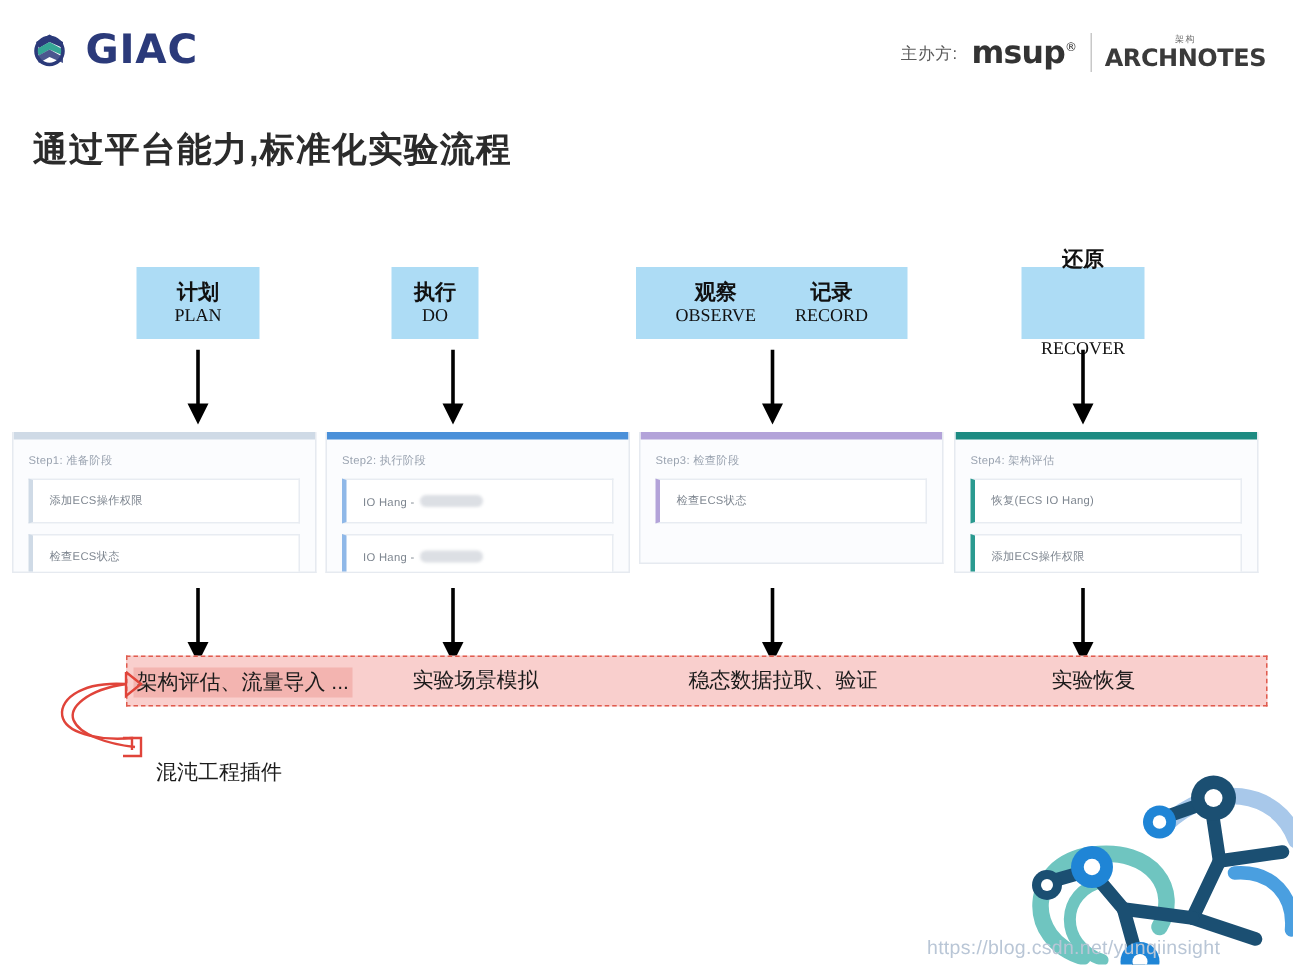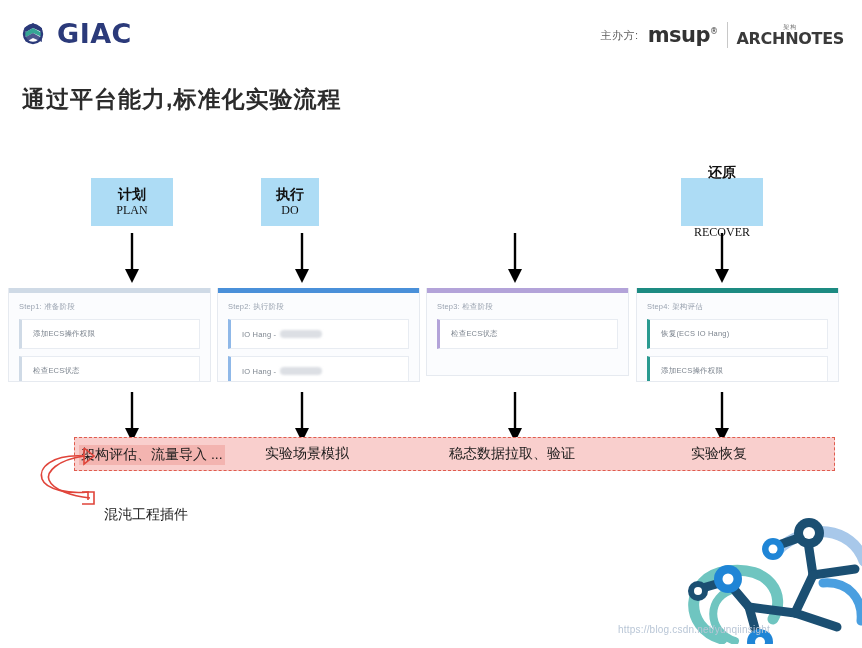--- a/index.html
+++ b/index.html
@@ -119,21 +119,21 @@
 
   
   .plugin-label {
     position: absolute; left: 104px; top: 506px;
     font-size: 14px; color: #1b1b1b;
   }
 
   
   .watermark {
     position: absolute; left: 618px; top: 624px;
-    font-size: 10px; color: #b9c6d6;
+    font-size: 13px; color: #b9c6d6;
     letter-spacing: .2px;
     font-family: "Liberation Sans", sans-serif;
   }
 
   .deco { position: absolute; right: 0; bottom: 0; }
 </style>
 </head>
 <body>
 
 <div id="slide">
@@ -165,20 +165,30 @@
   <div class="phase" style="left:91px; top:178px; width:82px; height:48px;">
     <span class="cn">计划</span>
     <span class="en">PLAN</span>
   </div>
 
   <div class="phase" style="left:261px; top:178px; width:58px; height:48px;">
     <span class="cn">执行</span>
     <span class="en">DO</span>
   </div>
 
+  <div class="phase phase-dual" style="left:424px; top:178px; width:181px; height:48px;">
+    <span class="col">
+      <span class="cn">观察</span>
+      <span class="en">OBSERVE</span>
+    </span>
+    <span class="col">
+      <span class="cn">记录</span>
+      <span class="en">RECORD</span>
+    </span>
+  </div>
 
   <div class="phase" style="left:681px; top:178px; width:82px; height:48px;gap:44px;">
     <span class="cn">还原</span>
     <span class="en">RECOVER</span>
   </div>
 
   <div class="arrow" style="left:124px; top:233px;">
     <svg width="16" height="52">
         <line x1="8" y1="0" x2="8" y2="38" stroke="#000" stroke-width="2.4"></line>
         <polygon points="1,36 15,36 8,50" fill="#000"></polygon>
@@ -264,21 +274,21 @@
         <polygon points="1,36 15,36 8,50" fill="#000"></polygon>
       </svg>
   </div>
   <div class="arrow" style="left:714px; top:392px;">
     <svg width="16" height="52">
         <line x1="8" y1="0" x2="8" y2="38" stroke="#000" stroke-width="2.4"></line>
         <polygon points="1,36 15,36 8,50" fill="#000"></polygon>
       </svg>
   </div>
 
-  <div class="band" style="left:74px; top:437px; width:761px; height:34px;">
+  <div class="band" style="left:84px; top:437px; width:761px; height:34px;">
     <span class="band-item hl" style="left:4px; top:7px;">架构评估、流量导入 ...</span>
     <span class="band-item" style="left:190px; top:7px;">实验场景模拟</span>
     <span class="band-item" style="left:374px; top:7px;">稳态数据拉取、验证</span>
     <span class="band-item" style="left:616px; top:7px;">实验恢复</span>
   </div>
 
   <div class="arrow" style="left:32px; top:448px;">
     <svg width="145" height="62" viewBox="0 0 145 62">
       <path d="M52 8 C20 6, 6 20, 10 31 C14 42, 38 46, 56 44 L56 52 L56 44" fill="none" stroke="#e0443a" stroke-width="1.6"></path>
       <path d="M52 8 C25 12, 14 24, 17 32 C21 42, 40 48, 58 50" fill="none" stroke="#e0443a" stroke-width="1.6"></path>

